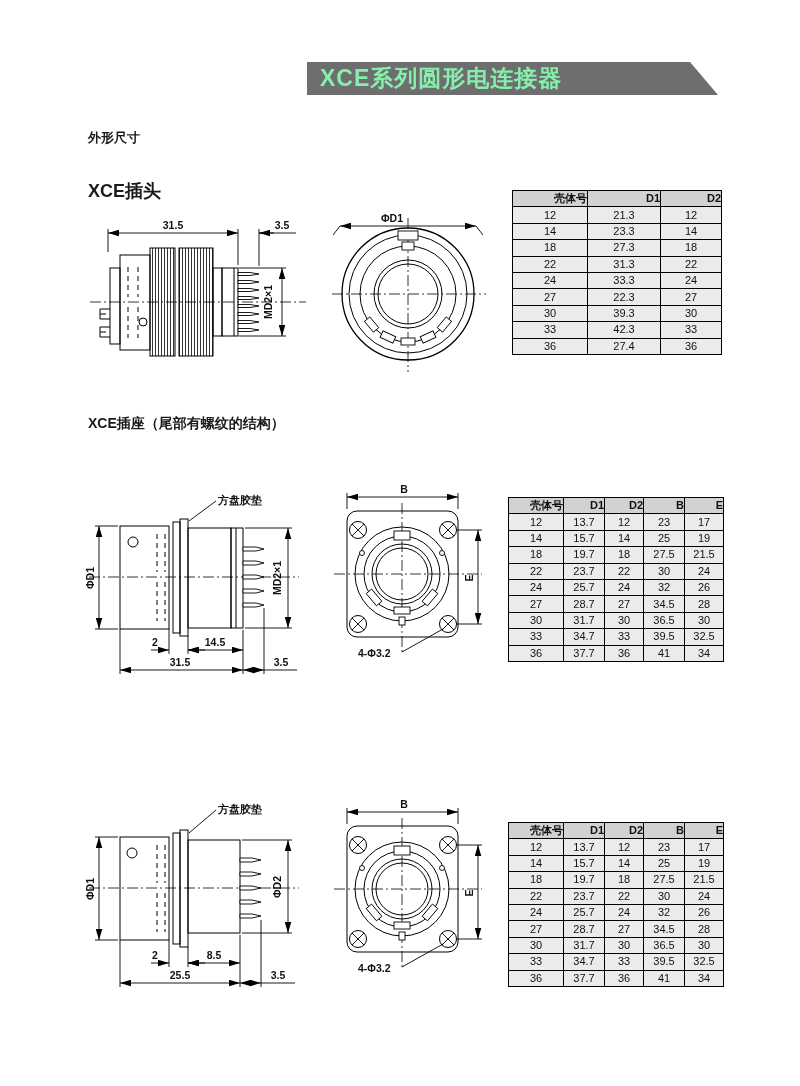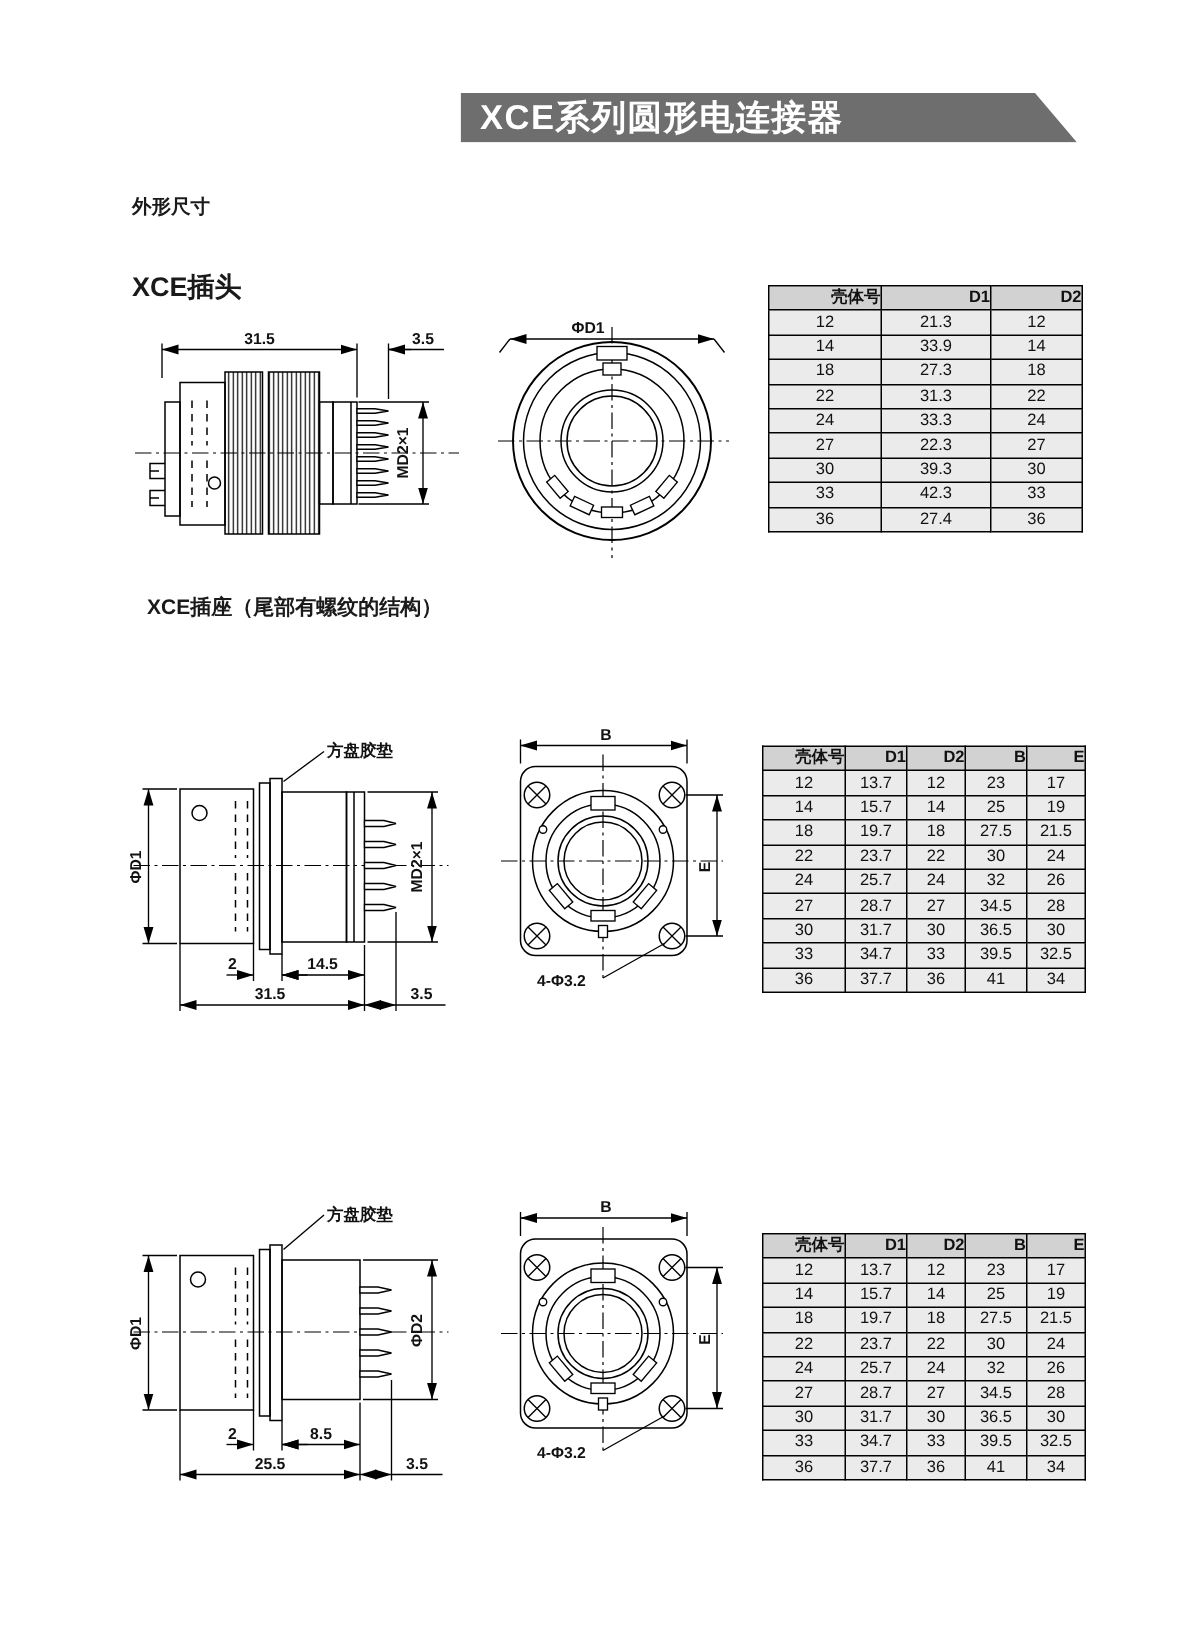--- a/index.html
+++ b/index.html
@@ -1,25 +1,25 @@
 <!DOCTYPE html>
 <html><head>
 <meta charset="utf-8">
 <style>
   html,body{margin:0;padding:0;background:#ffffff;}
   .page{position:relative;width:800px;height:1086px;background:#fff;overflow:hidden;
         font-family:"Liberation Sans","DejaVu Sans",sans-serif;color:#1a1a1a;}
   .banner{position:absolute;left:307px;top:62px;width:411px;height:33px;background:#6e6e6e;
           clip-path:polygon(0 0,383px 0,100% 100%,0 100%);
           display:flex;align-items:center;padding-left:13px;box-sizing:border-box;}
-  .banner span{color:#ffffff;font-size:23px;font-weight:bold;letter-spacing:1px;white-space:nowrap;}
+  .banner span{color:#86efac;font-size:23px;font-weight:bold;letter-spacing:1px;white-space:nowrap;}
   .h-outline{position:absolute;left:88px;top:129px;font-size:13px;font-weight:bold;}
   .h-sub{position:absolute;left:88px;font-size:18px;font-weight:bold;}
   .h-plug{top:179px;}
-  .h-sock1{top:396px;font-size:14px;margin-left:10px;}
+  .h-sock1{top:415px;font-size:14px;}
   .h-sock2{top:741px;font-size:14px;}
   table.dtable{position:absolute;border-collapse:collapse;border:1.5px solid #000;table-layout:fixed;}
   .dtable th,.dtable td{border:1px solid #000;font-size:11px;text-align:center;
         height:15.4px;padding:0;background:#ebebeb;color:#111;line-height:1;}
   .dtable th{background:#d2d2d2;font-weight:bold;text-align:right;}
   .t1{left:512px;top:190px;width:206px;}
   .t2{left:508px;top:497px;width:210px;}
   .t3{left:508px;top:822px;width:210px;}
   .cols3 th:nth-child(1){width:74px}.cols3 th:nth-child(2){width:72px}.cols3 th:nth-child(3){width:60px}
   .cols5 th:nth-child(1){width:54px}.cols5 th:nth-child(2){width:40px}.cols5 th:nth-child(3){width:38px}
@@ -151,21 +151,21 @@
         </tr>
       </thead>
       <tbody>
         <tr>
           <td>12</td>
           <td>21.3</td>
           <td>12</td>
         </tr>
         <tr>
           <td>14</td>
-          <td>33.9</td>
+          <td>23.3</td>
           <td>14</td>
         </tr>
         <tr>
           <td>18</td>
           <td>27.3</td>
           <td>18</td>
         </tr>
         <tr>
           <td>22</td>
           <td>31.3</td>

